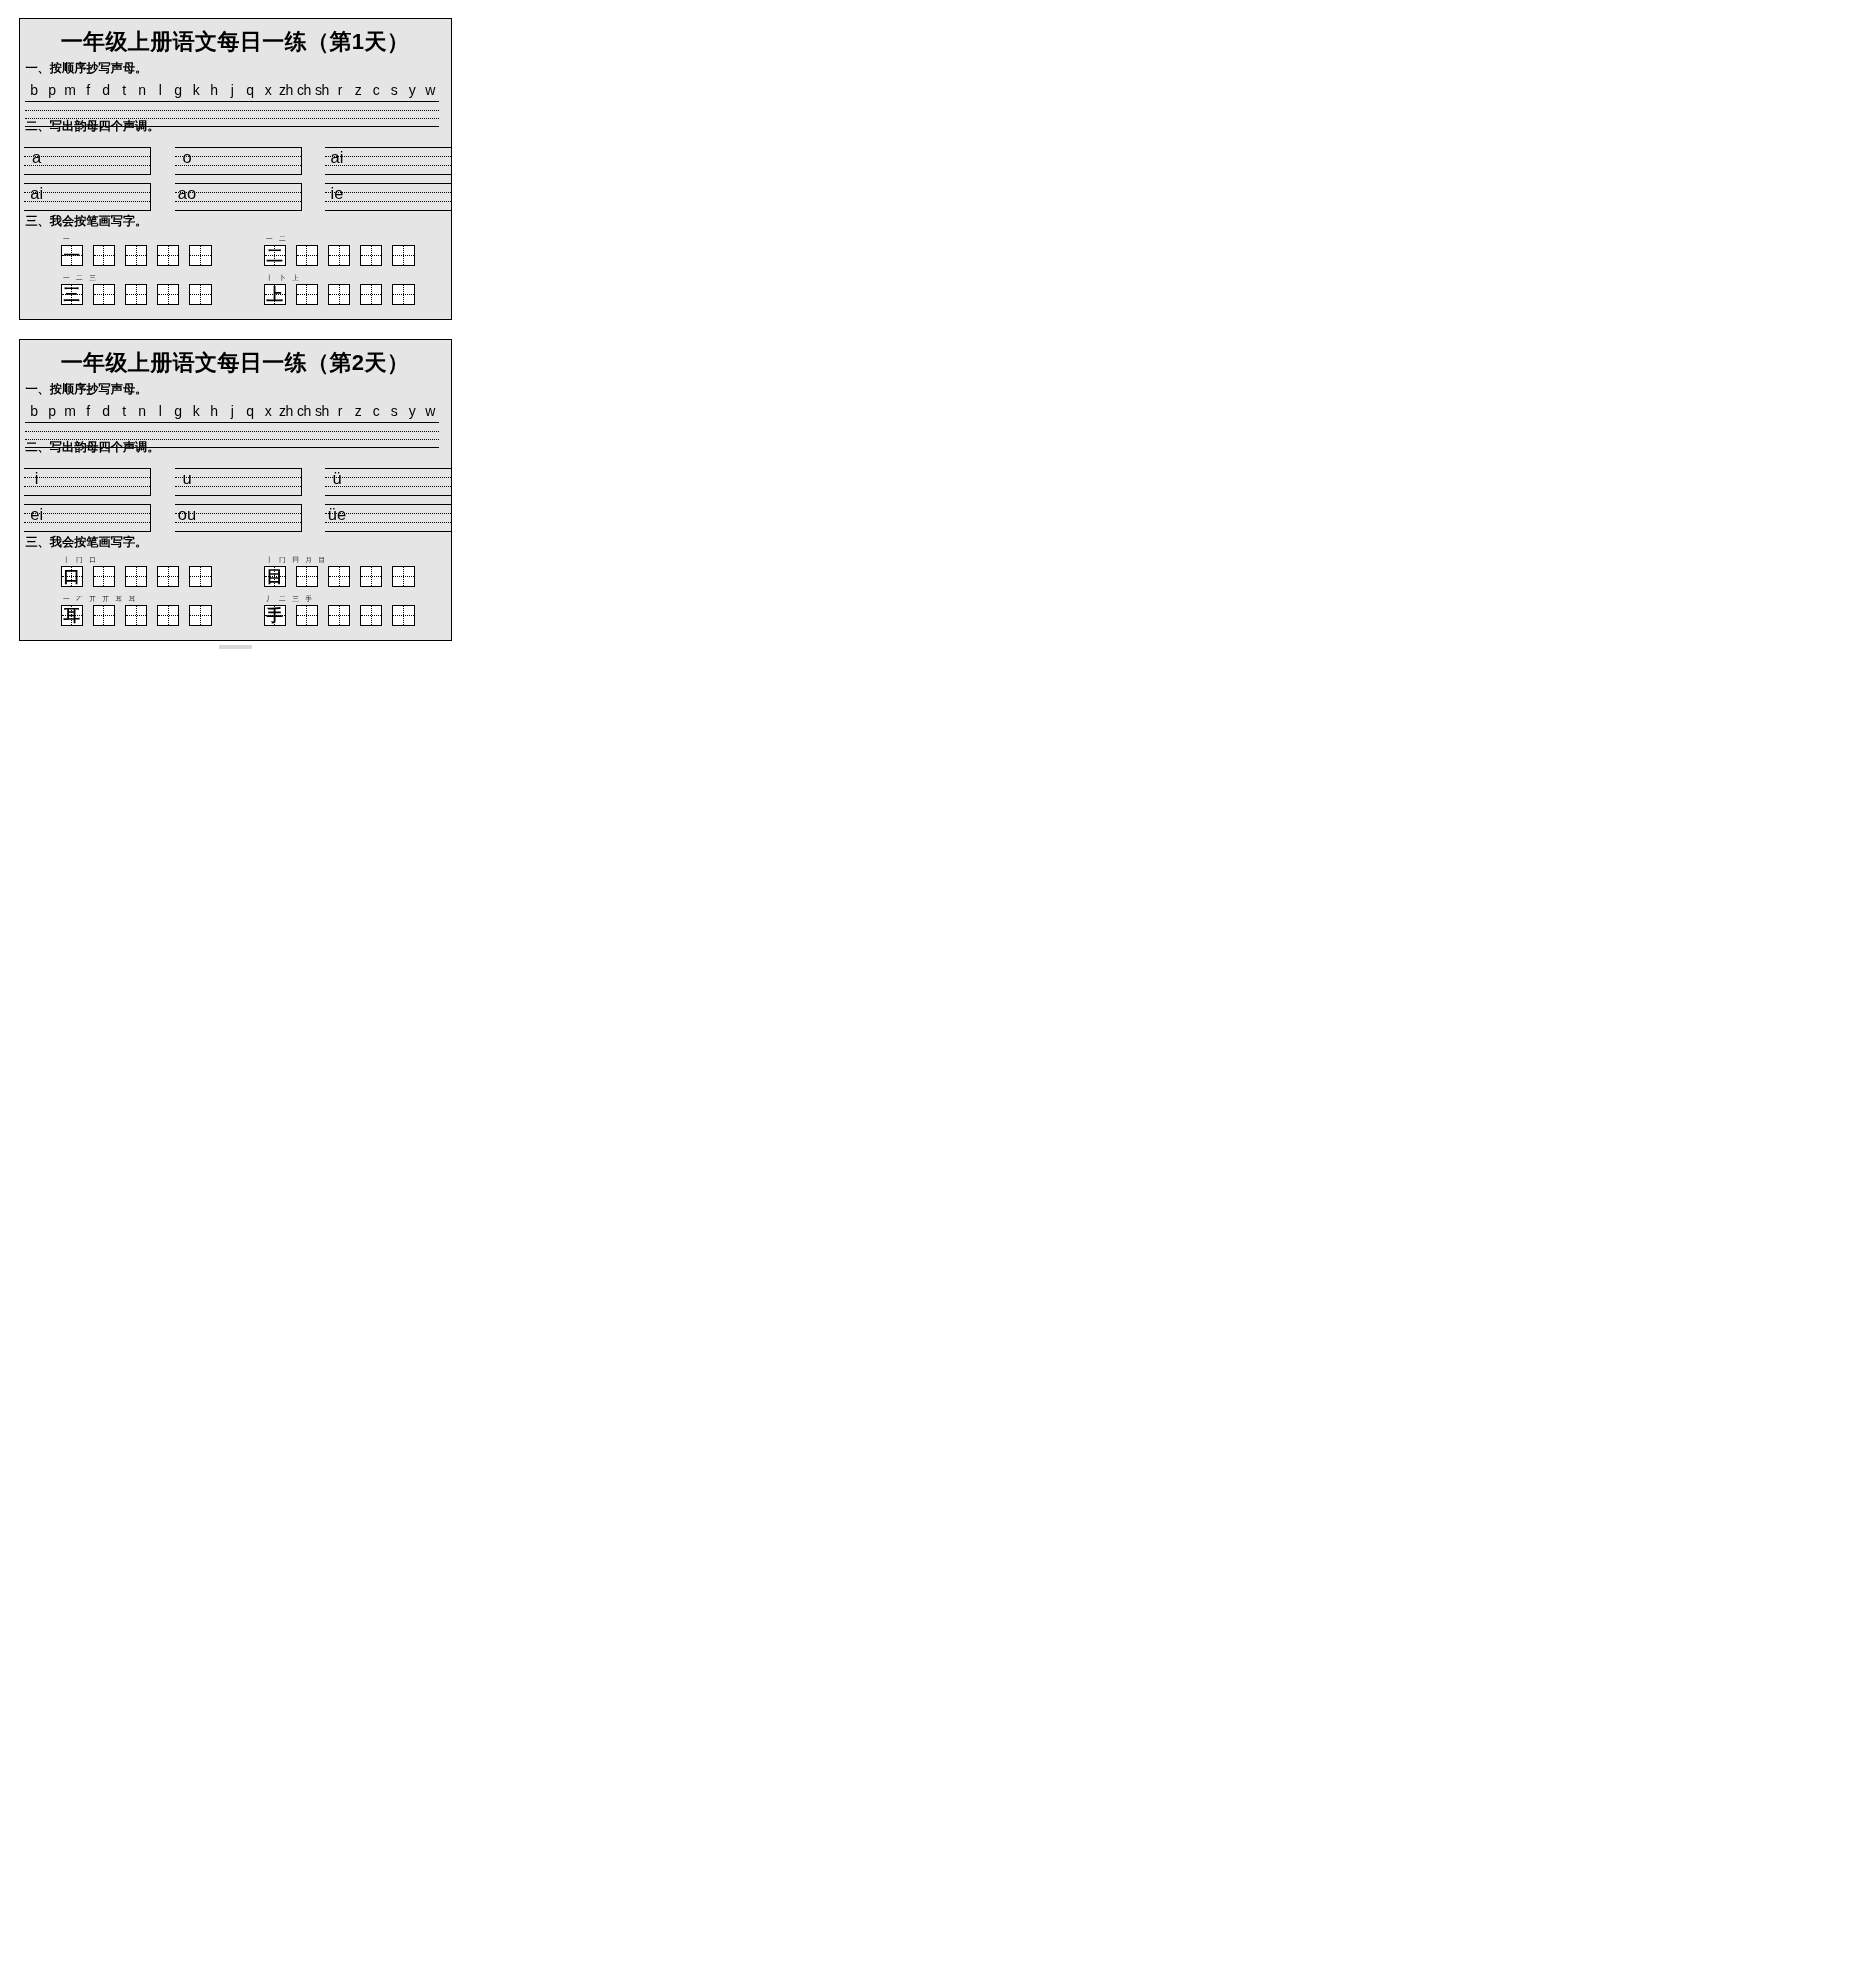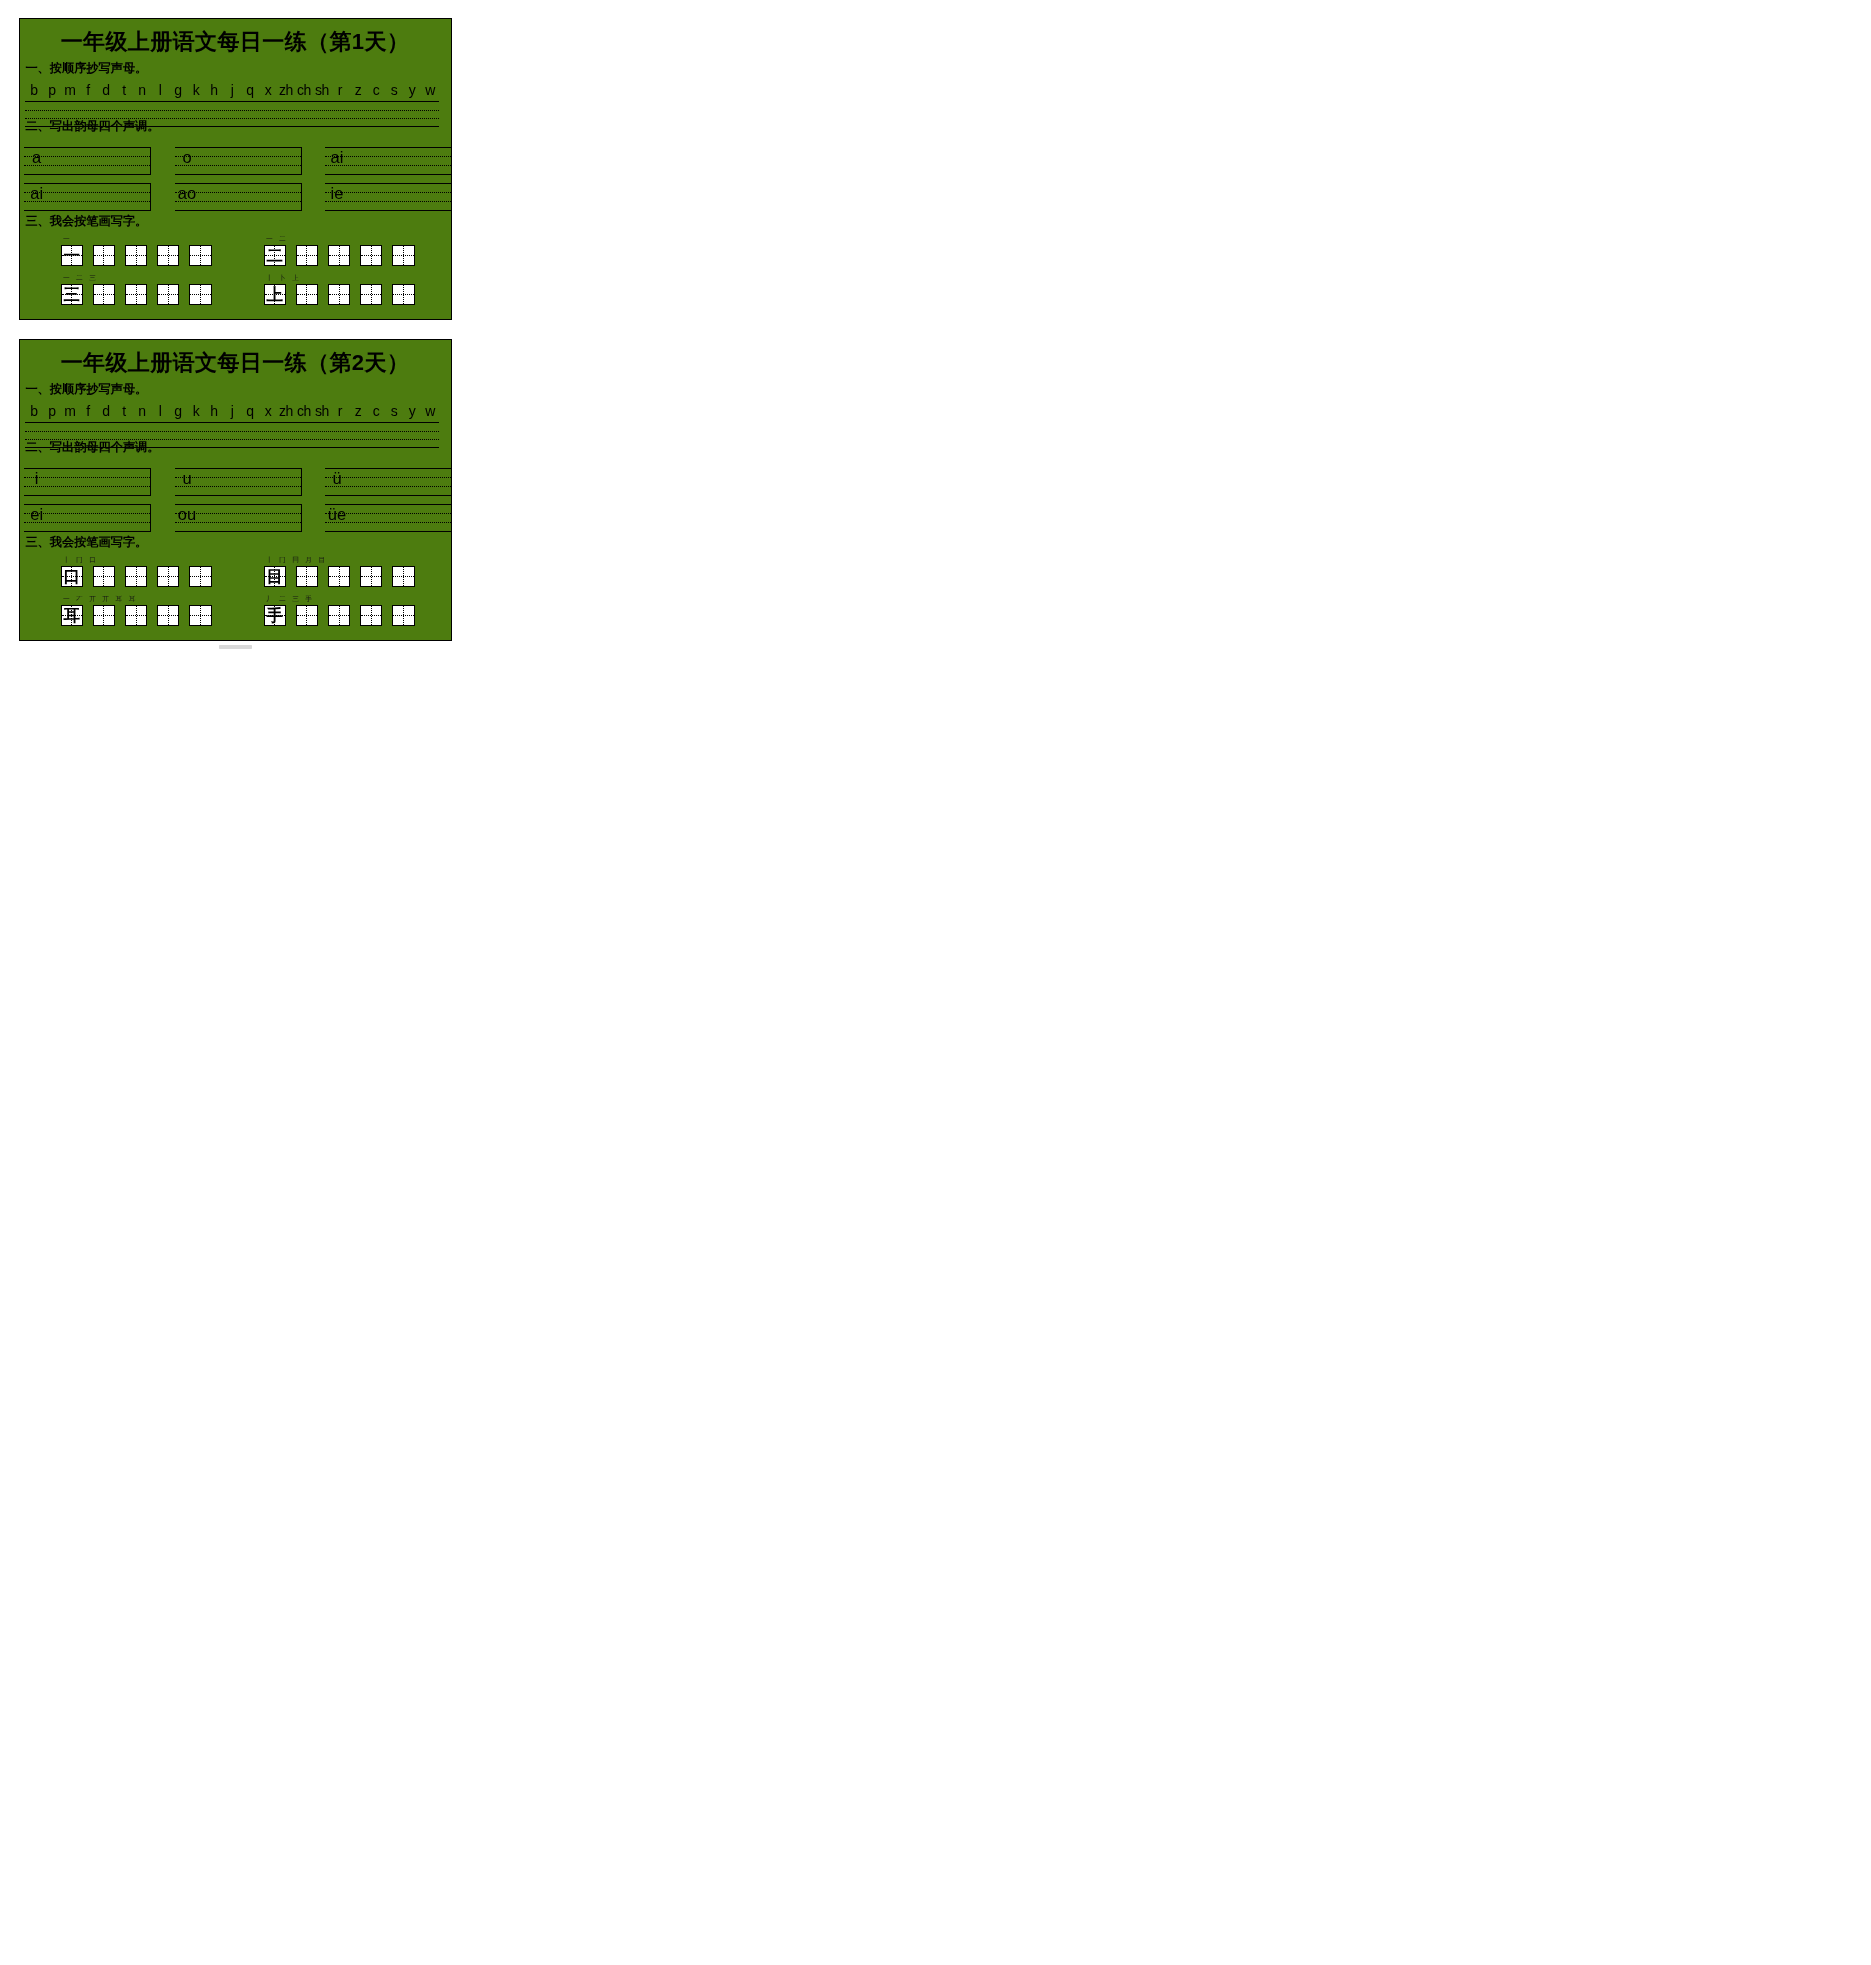--- a/index.html
+++ b/index.html
@@ -1,19 +1,19 @@
 <!DOCTYPE html>
 <html style="font-size:6.3px"><head>
 <meta charset="utf-8">
 <style>
   html,body{margin:0;padding:0;}
   body{width:468px;height:662px;position:relative;background:#ffffff;
        font-family:"Liberation Sans",sans-serif;color:#000;}
 
-  .page{position:absolute;left:18.5px;width:431px;height:300px;border:0.8px solid #000;background:#4d7c0f;}
+  .page{position:absolute;left:18.5px;width:431px;height:300px;border:0.8px solid #000;background:#e5e5e5;}
   .p1{top:18px}
   .p2{top:339px}
 
   .title{position:absolute;top:10.2px;left:0;width:100%;text-align:center;
          font-family:"Liberation Sans",sans-serif;font-weight:900;font-size:22px;line-height:26px;
          letter-spacing:0.4px;}
 
   .h2{position:absolute;left:5.9px;font-family:"Liberation Serif",serif;font-weight:700;
       font-size:12.2px;line-height:15px;}
   .s1{top:42px}

